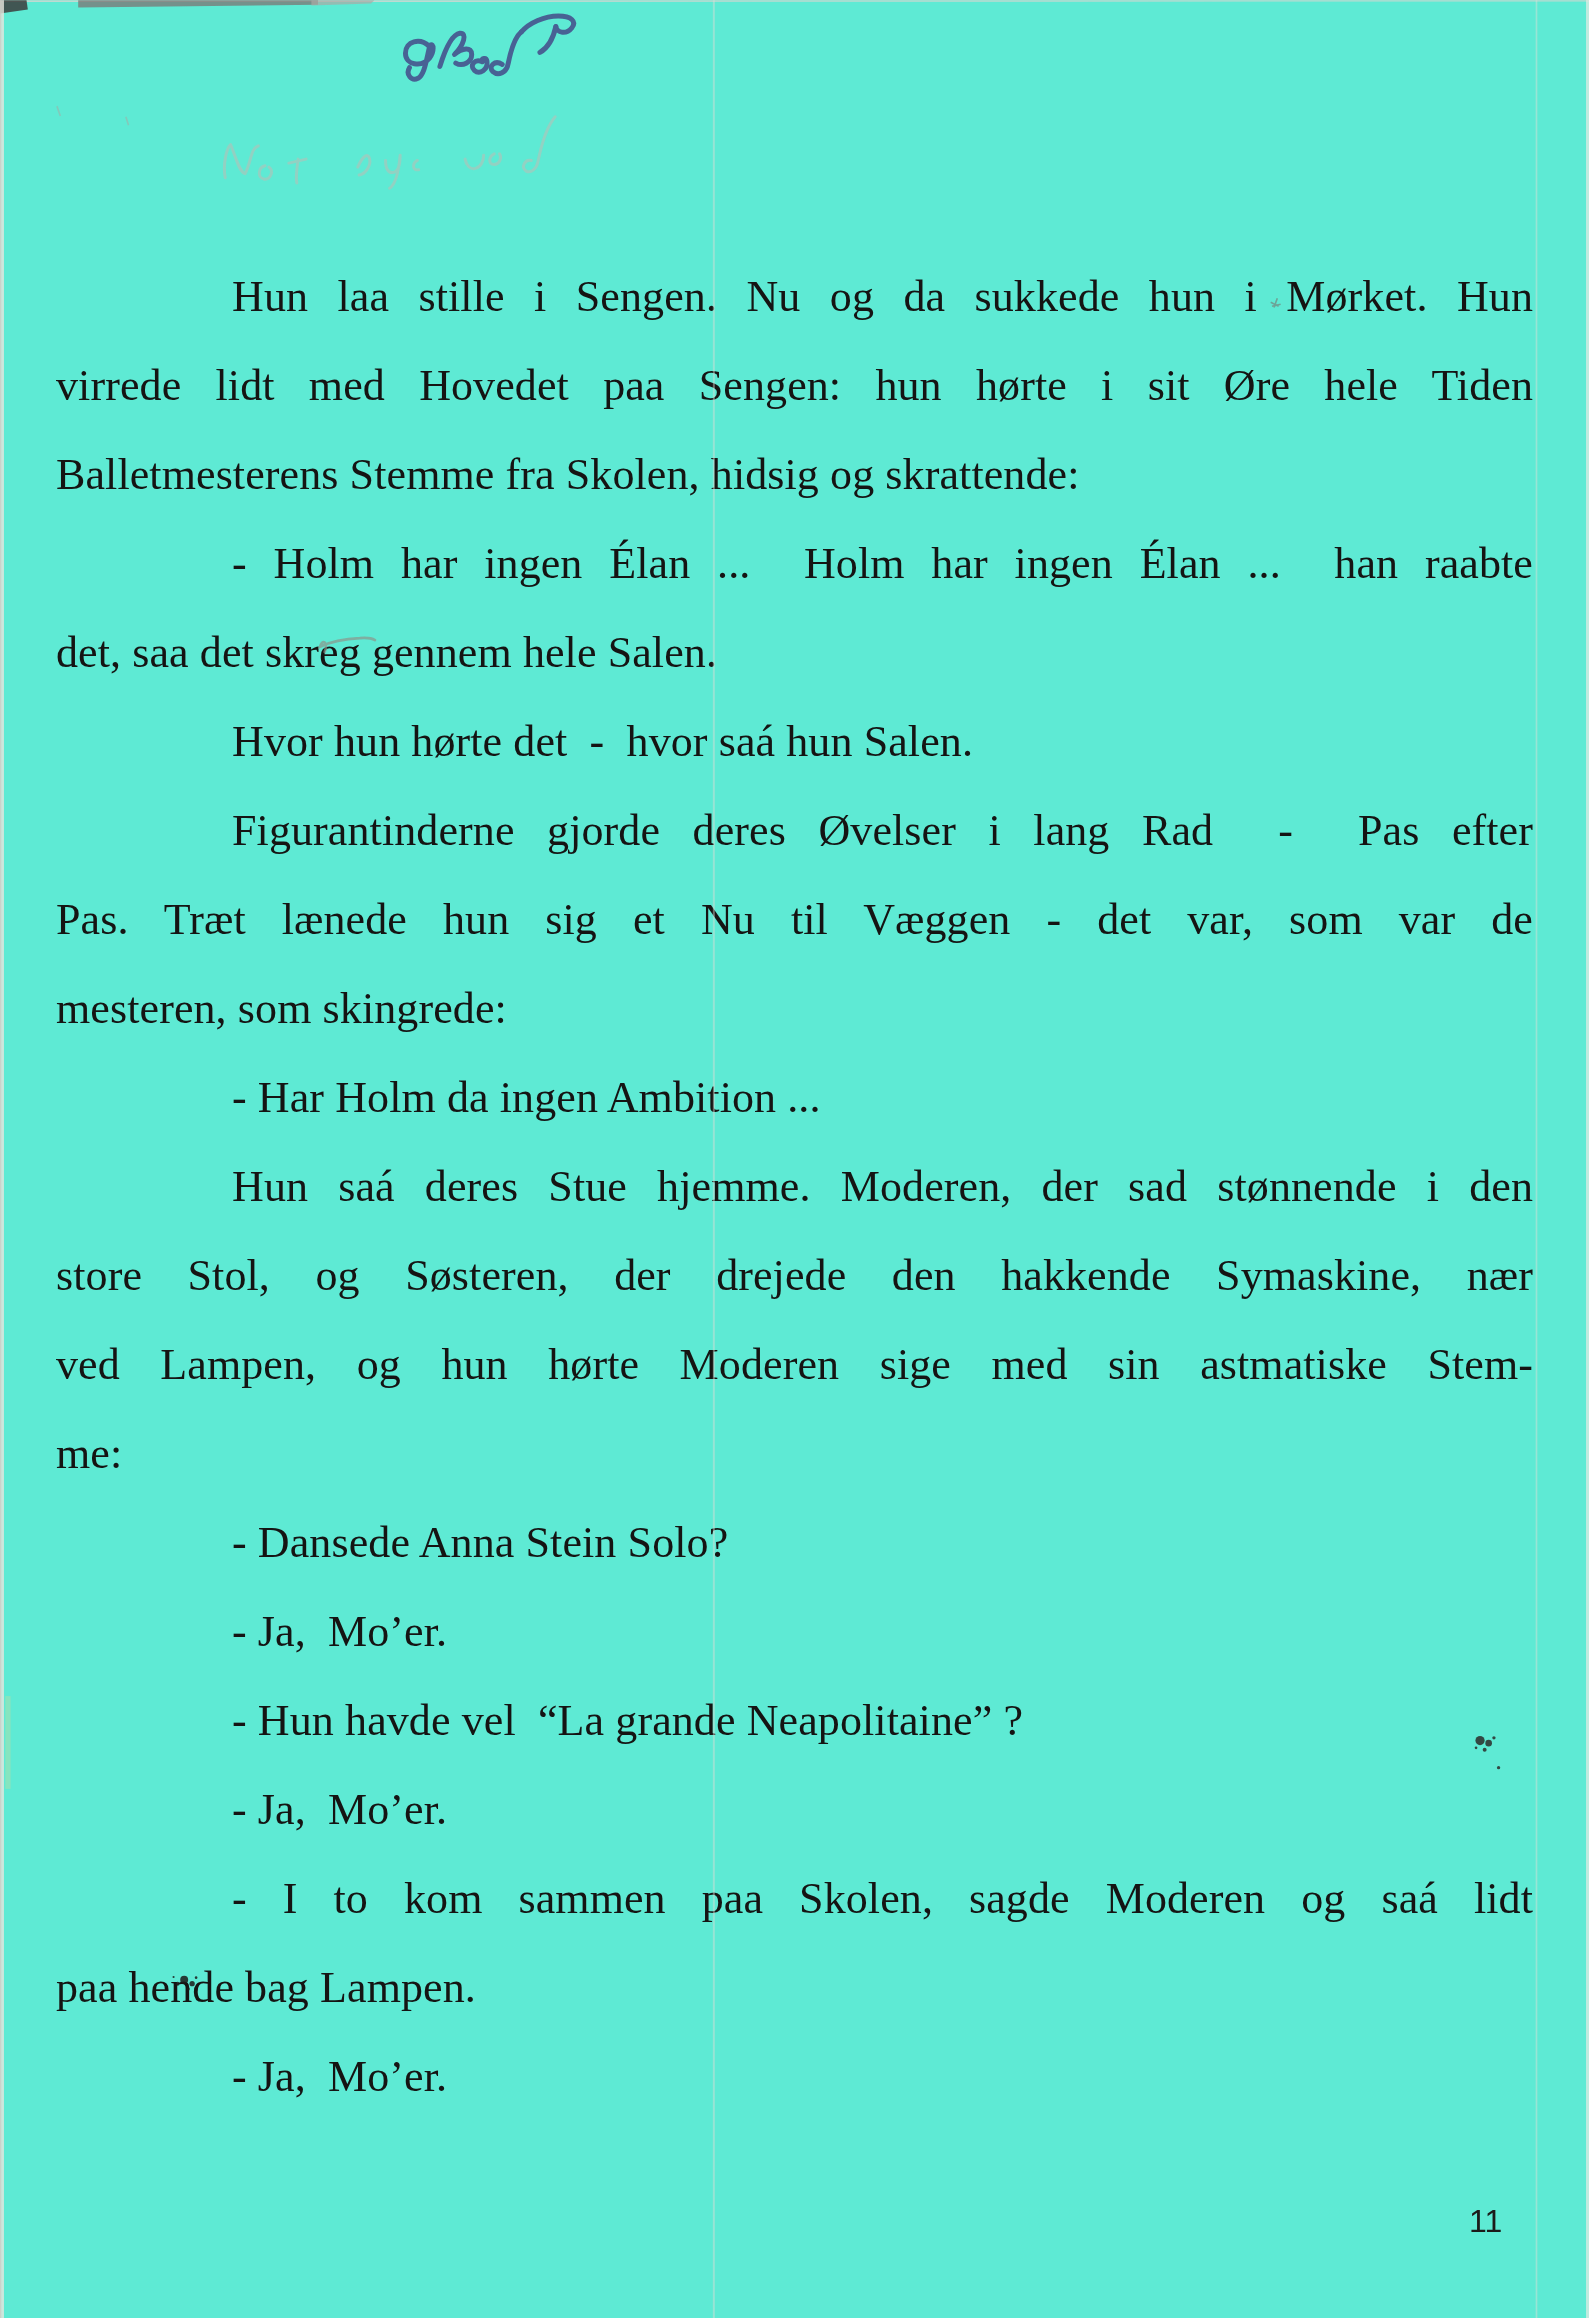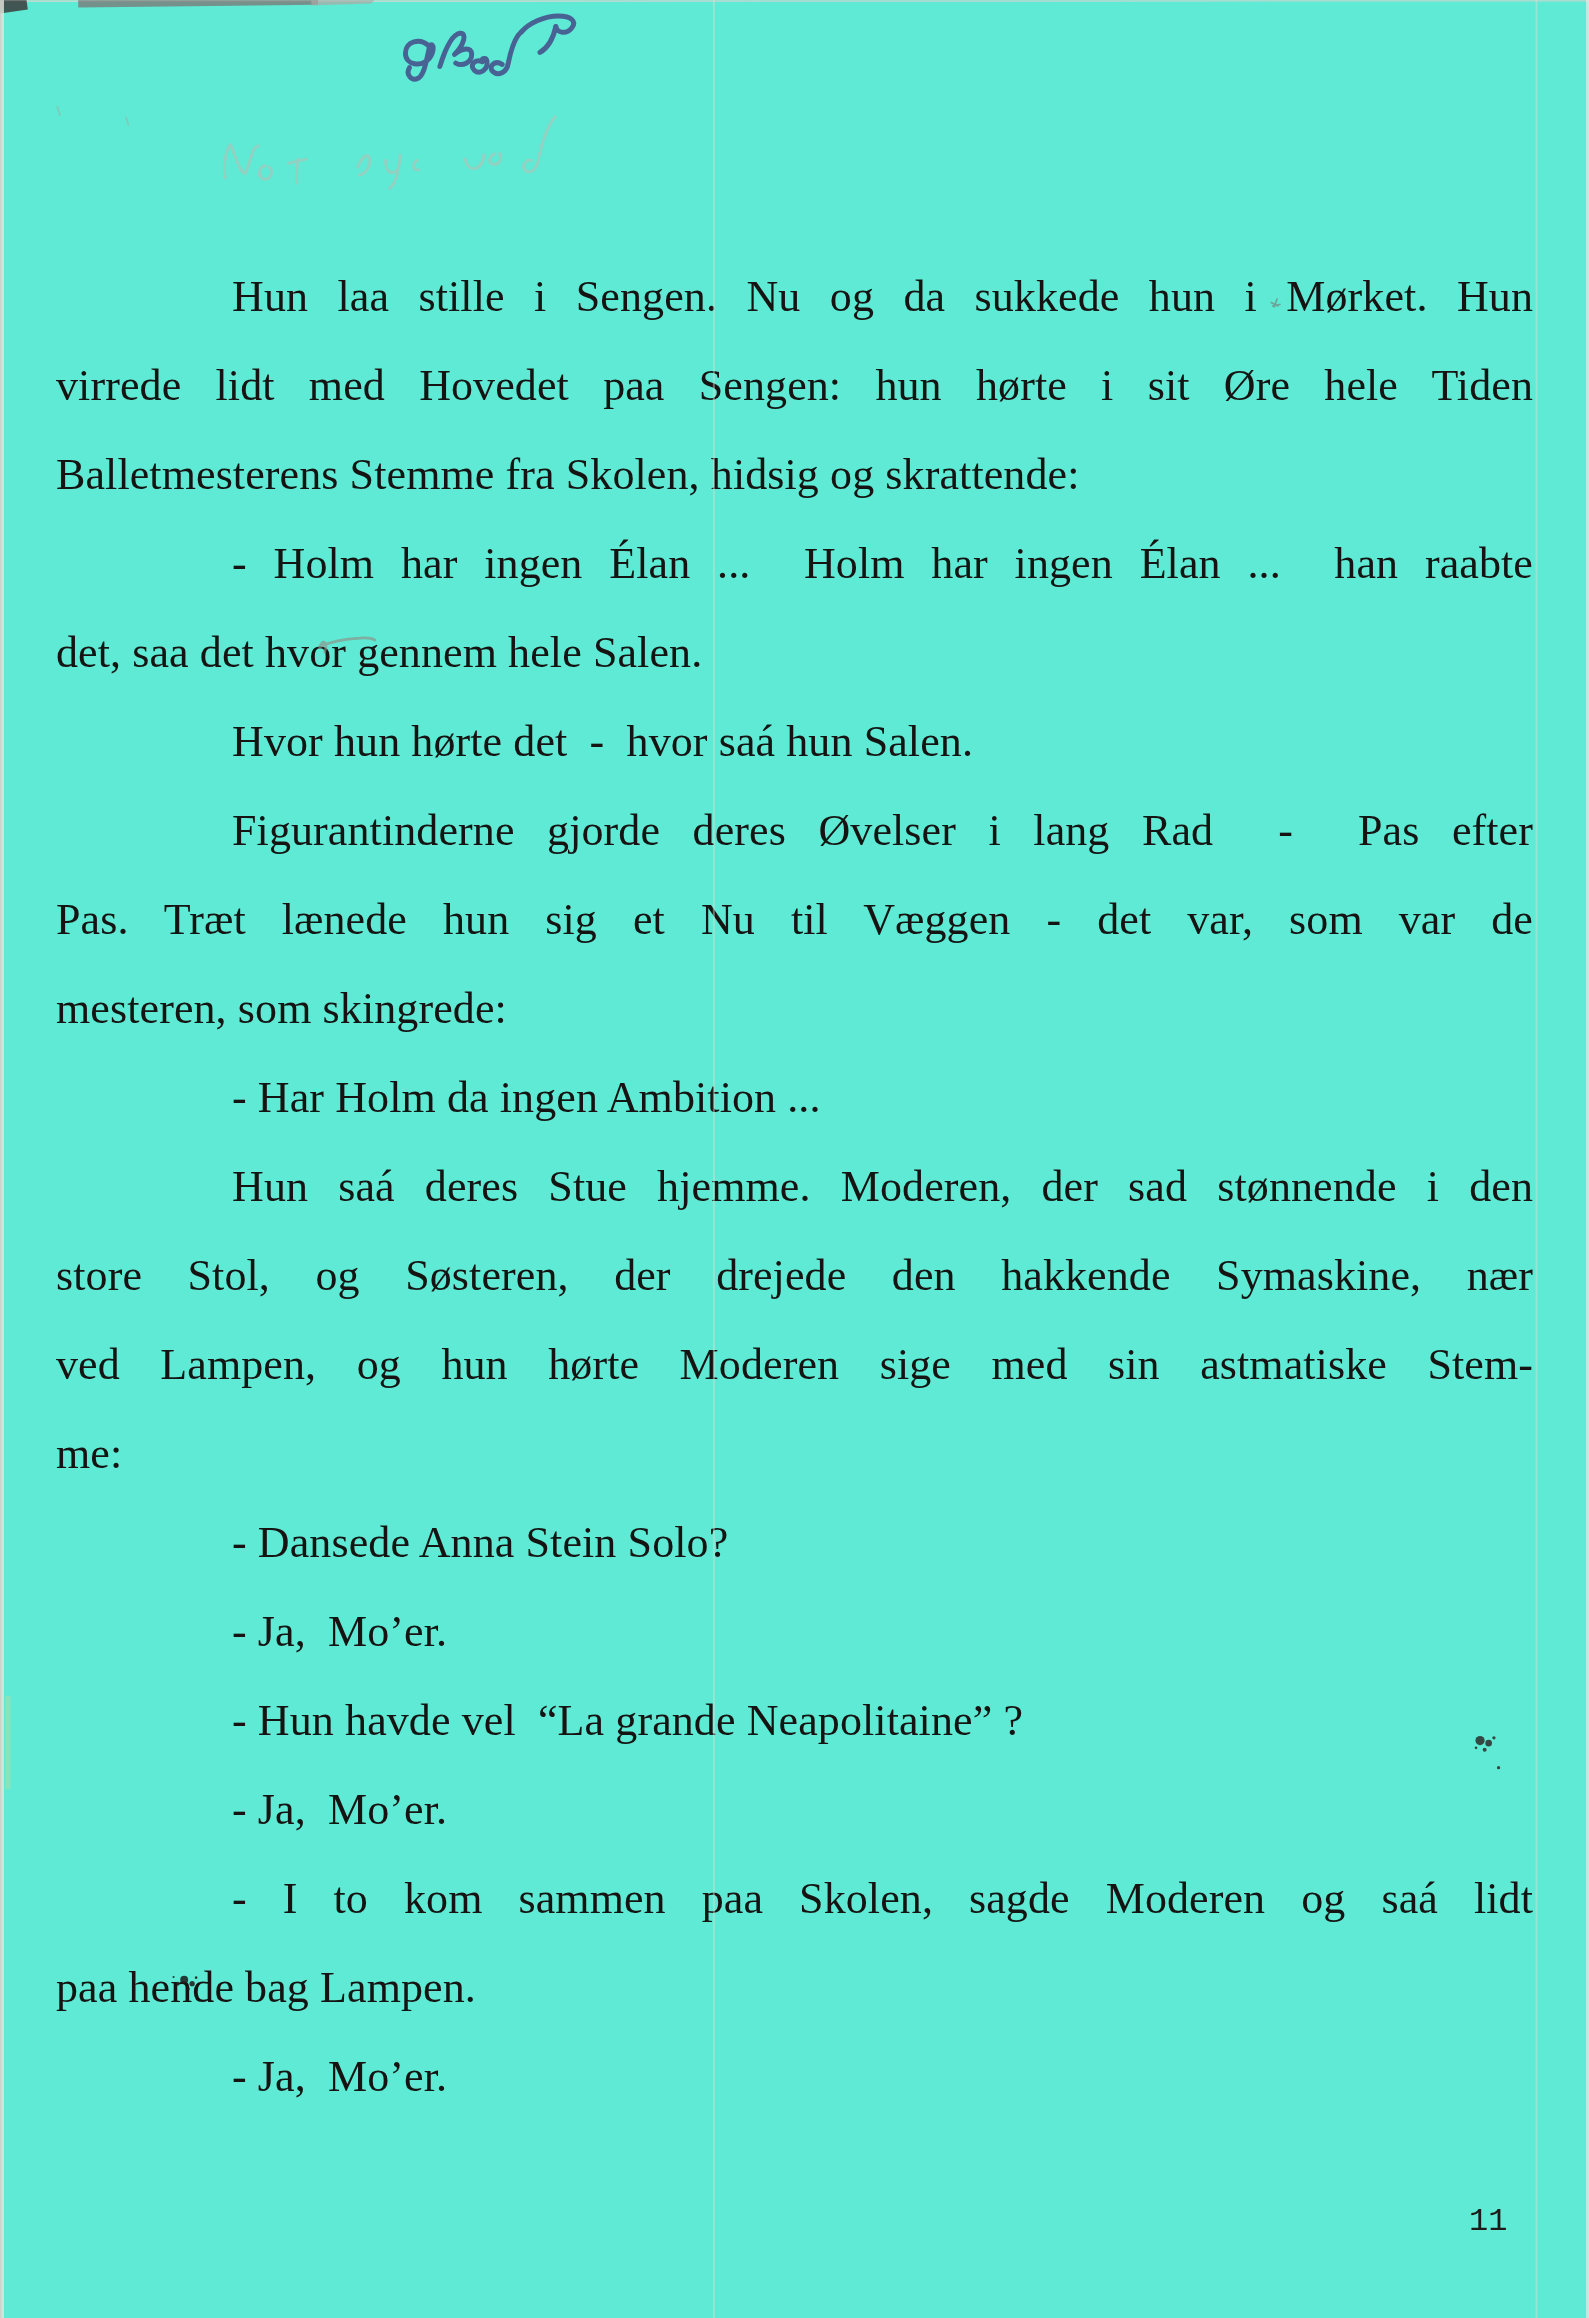--- a/index.html
+++ b/index.html
@@ -21,35 +21,35 @@
     line-height:89px;
     color:#151413;
     letter-spacing:0.1px;
   }
   .line{white-space:normal;text-align:left;}
   .line.indent{padding-left:176px;}
   .line.justify{text-align:justify;text-align-last:justify;text-justify:inter-word;}
   .page-number{
     position:absolute;left:1469px;top:2203px;
     font-size:32px;color:#1c1b1a;
-    font-family:Liberation Mono, monospace;
+    font-family:Liberation Sans, sans-serif;
   }
   svg.overlay{position:absolute;left:0;top:0;width:1590px;height:2319px;pointer-events:none;}
 </style>
 </head>
 <body>
 
 <div class="page">
 
   <div class="text-block">
       <div class="line indent justify">Hun laa stille i Sengen. Nu og da sukkede hun i Mørket. Hun</div>
       <div class="line justify">virrede lidt med Hovedet paa Sengen: hun hørte i sit Øre hele Tiden</div>
       <div class="line">Balletmesterens Stemme fra Skolen, hidsig og skrattende:</div>
       <div class="line indent justify">- Holm har ingen Élan ...&nbsp; Holm har ingen Élan ...&nbsp; han raabte</div>
-      <div class="line">det, saa det hvor gennem hele Salen.</div>
+      <div class="line">det, saa det skreg gennem hele Salen.</div>
       <div class="line indent">Hvor hun hørte det&nbsp; -&nbsp; hvor saá hun Salen.</div>
       <div class="line indent justify">Figurantinderne gjorde deres Øvelser i lang Rad&nbsp; -&nbsp; Pas efter</div>
       <div class="line justify">Pas. Træt lænede hun sig et Nu til Væggen - det var, som var de</div>
       <div class="line">mesteren, som skingrede:</div>
       <div class="line indent">- Har Holm da ingen Ambition ...</div>
       <div class="line indent justify">Hun saá deres Stue hjemme. Moderen, der sad stønnende i den</div>
       <div class="line justify">store Stol, og Søsteren, der drejede den hakkende Symaskine, nær</div>
       <div class="line justify">ved Lampen, og hun hørte Moderen sige med sin astmatiske Stem-</div>
       <div class="line">me:</div>
       <div class="line indent">- Dansede Anna Stein Solo?</div>

